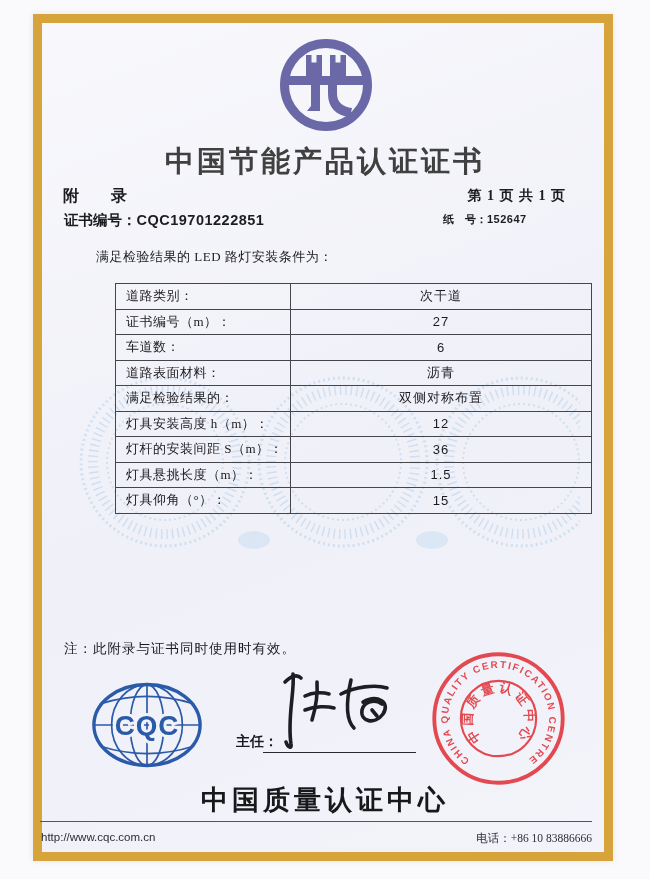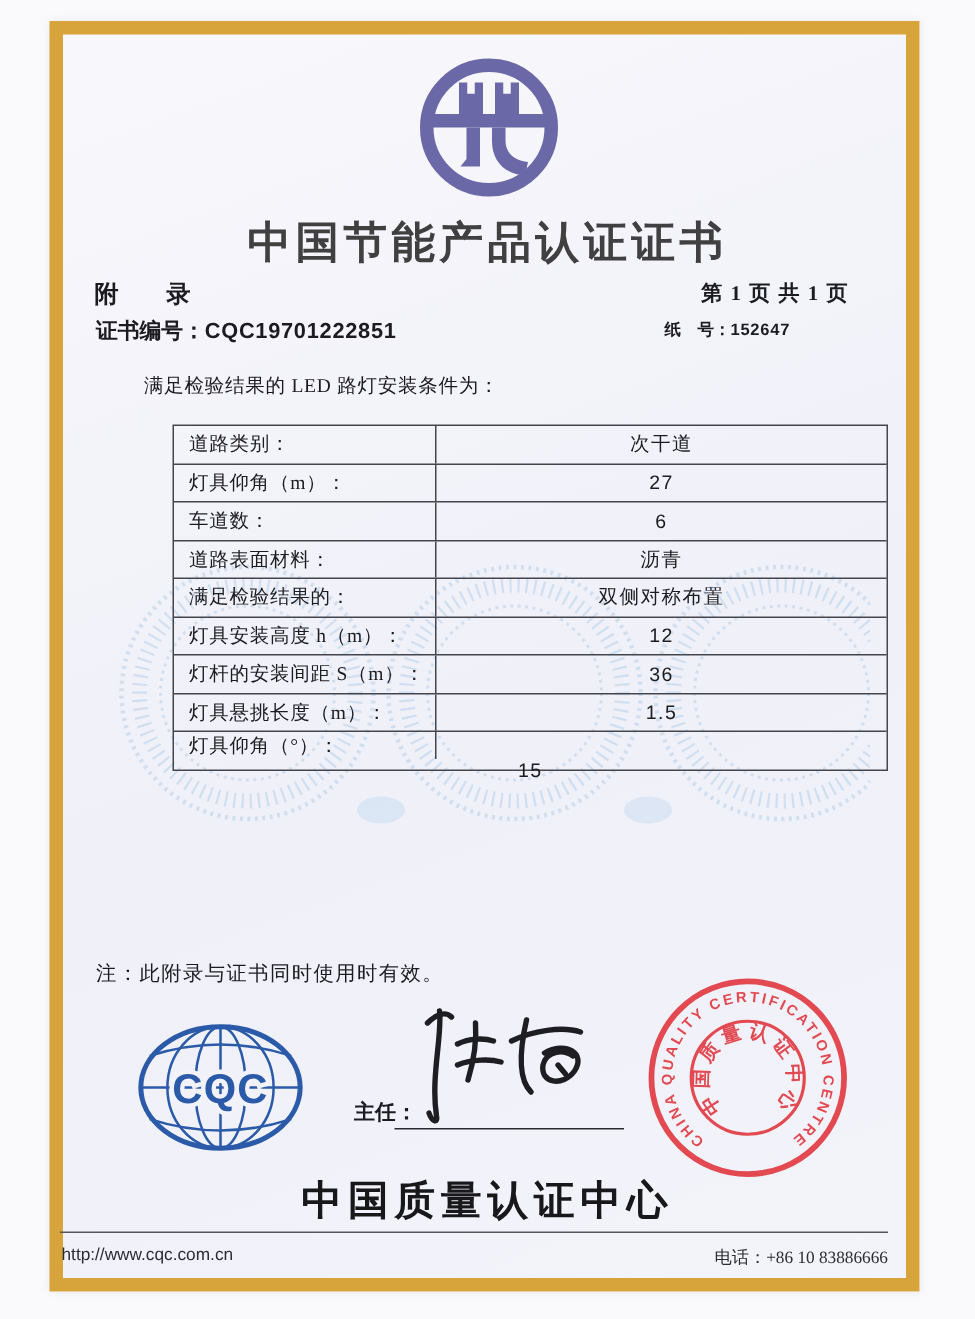--- a/index.html
+++ b/index.html
@@ -27,21 +27,21 @@
   .hdr-page{position:absolute;right:84px;top:187px;font-size:14px;font-weight:bold;letter-spacing:1px;text-align:right;}
   .hdr-certno{position:absolute;left:64px;top:211px;font-size:14.5px;font-weight:bold;}
   .hdr-certno .num,.hdr-paperno .num{font-family:"Liberation Sans",sans-serif;font-weight:bold;letter-spacing:.5px;margin-top:21px;}
   .hdr-paperno{position:absolute;left:443px;top:212px;font-size:11px;font-weight:bold;}
   .intro{position:absolute;left:64px;top:248px;font-size:13px;letter-spacing:.5px;margin-left:32px;}
   
   .watermark{position:absolute;left:70px;top:372px;width:510px;height:185px;opacity:.6;}
   
   .rtable{position:absolute;left:88px;top:283px;width:475px;border:1.5px solid #45454c;margin-left:27px;}
   .trow{display:flex;height:24.5px;border-bottom:1px solid #45454c;font-size:13px;align-items:stretch;}
-  .trow:last-child{border-bottom:none;flex-direction:column;}
+  .trow:last-child{border-bottom:none;}
   .tlabel{width:164px;padding-left:10px;border-right:1px solid #45454c;display:flex;align-items:center;letter-spacing:.5px;}
   .tvalue{flex:1;display:flex;align-items:center;justify-content:center;font-family:"Liberation Sans",sans-serif;letter-spacing:1px;}
   
   .note{position:absolute;left:64px;top:640px;font-size:13.5px;letter-spacing:1px;}
   
   .cqc-logo{position:absolute;left:88px;top:677px;width:118px;height:96px;}
   .director-label{position:absolute;left:236px;top:733px;font-size:14px;font-weight:bold;}
   .sig-line{position:absolute;left:263px;top:752px;width:153px;border-top:1.5px solid #2a2a2e;}
   .signature{position:absolute;left:255px;top:666px;width:165px;height:88px;}
   .stamp{position:absolute;left:430px;top:650px;width:137px;height:137px;opacity:.92;}
@@ -107,21 +107,21 @@
       <ellipse cx="362" cy="168" rx="16" ry="9"></ellipse>
     </g>
   </svg>
 
   <div class="rtable">
     <div class="trow">
         <div class="tlabel">道路类别：</div>
         <div class="tvalue">次干道</div>
       </div>
     <div class="trow">
-        <div class="tlabel">灯具仰角（m）：</div>
+        <div class="tlabel">证书编号（m）：</div>
         <div class="tvalue">27</div>
       </div>
     <div class="trow">
         <div class="tlabel">车道数：</div>
         <div class="tvalue">6</div>
       </div>
     <div class="trow">
         <div class="tlabel">道路表面材料：</div>
         <div class="tvalue">沥青</div>
       </div>

